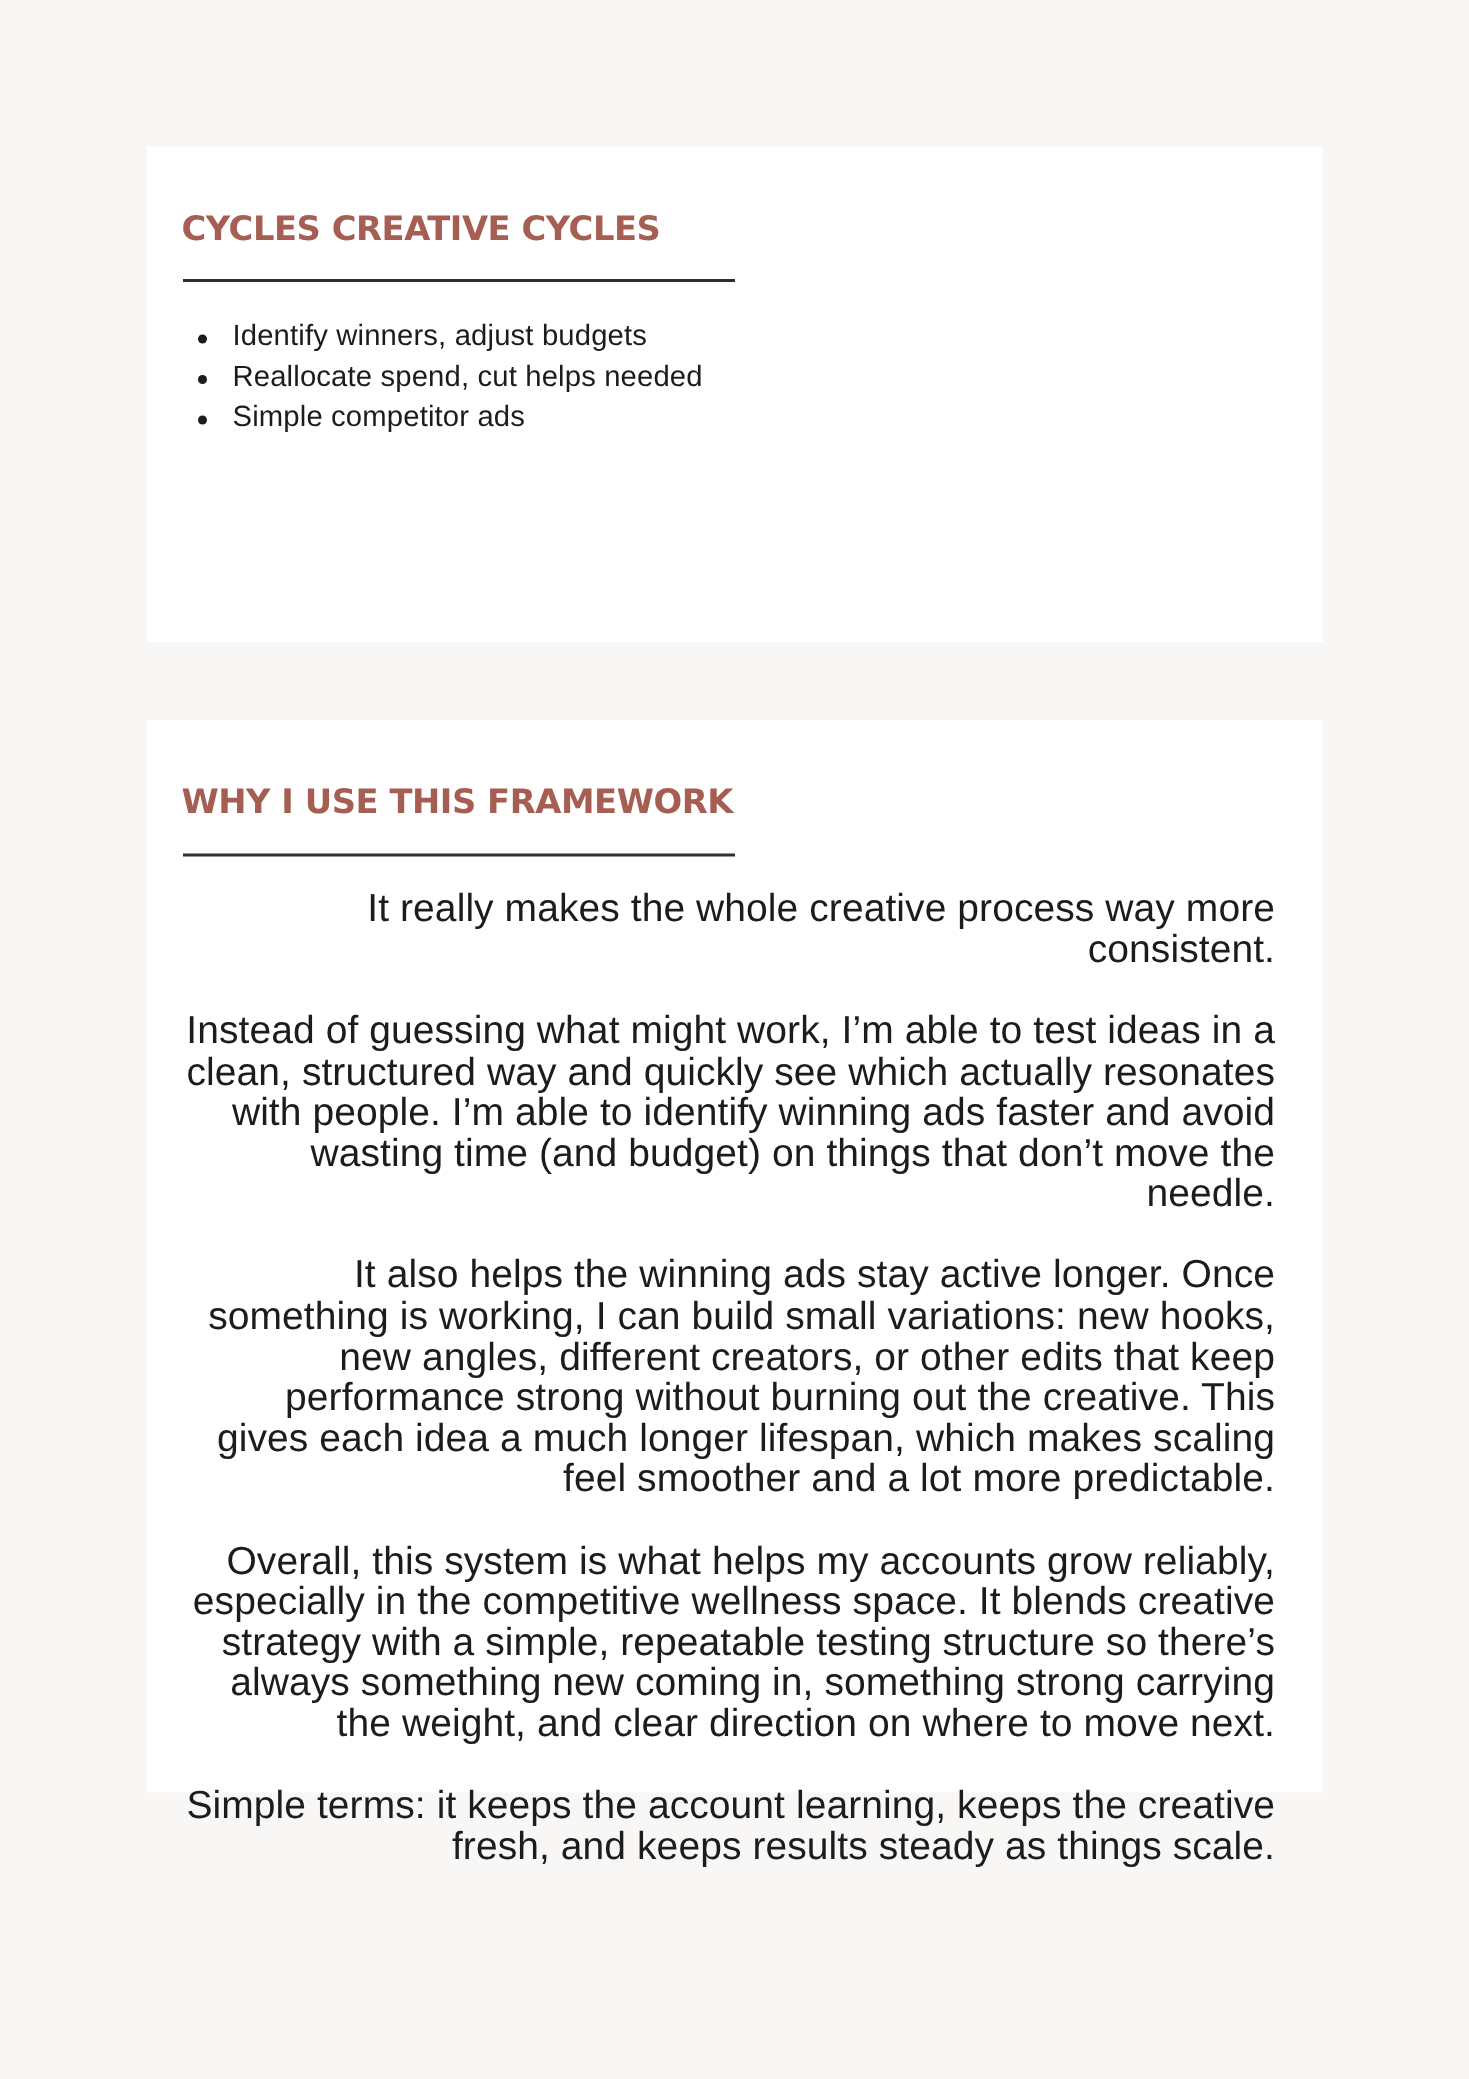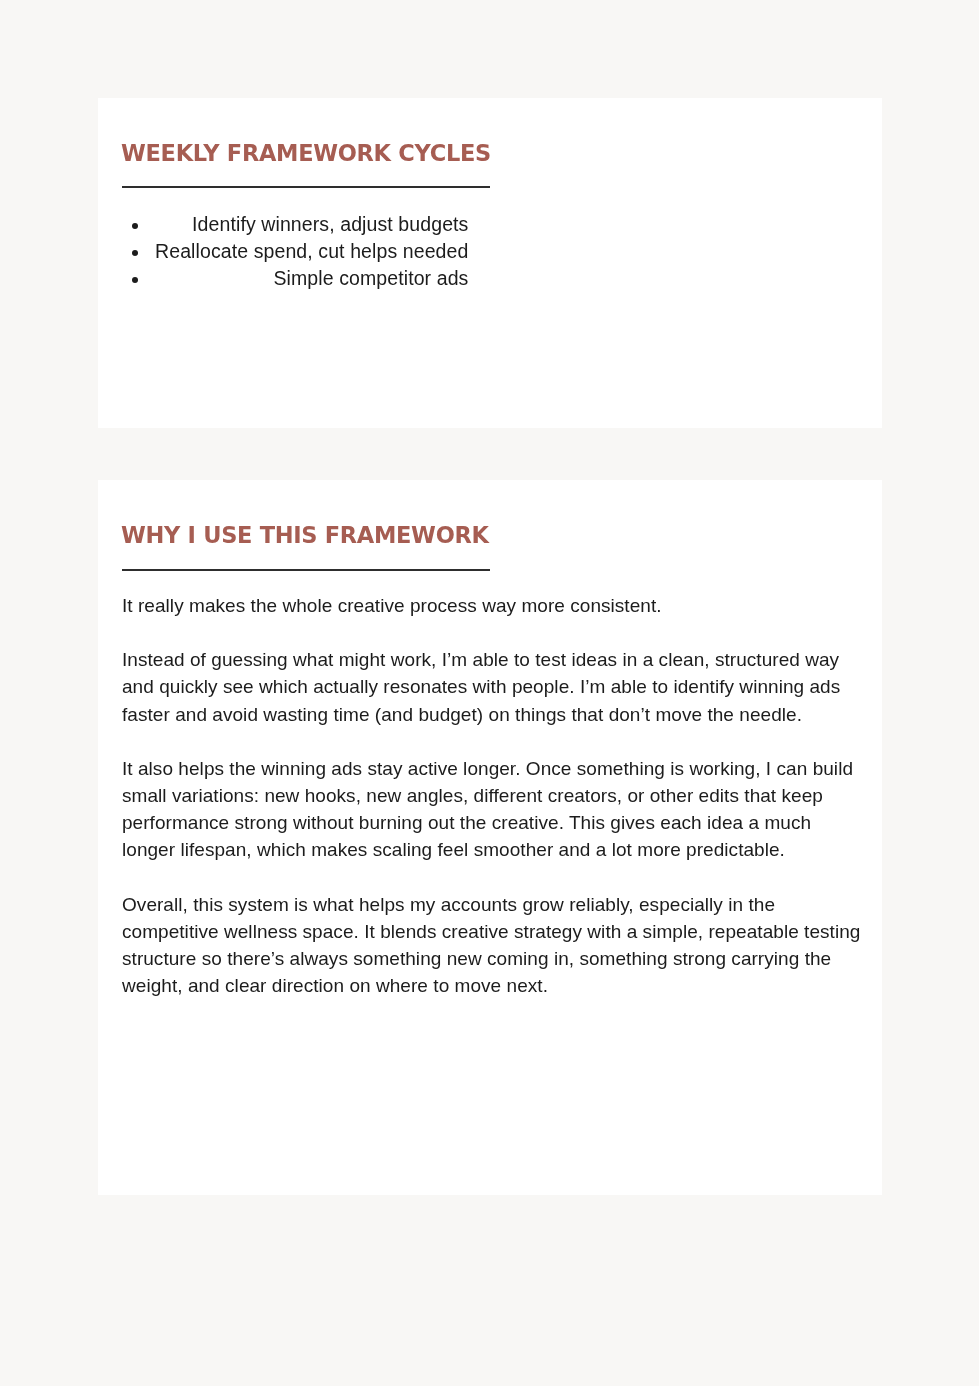--- a/index.html
+++ b/index.html
@@ -23,20 +23,21 @@
       box-sizing: border-box;
       padding: 0 24px;
     }
     #card-weekly {
       top: 98px;
       height: 330px;
     }
     #card-framework {
       top: 480px;
       height: 715px;
+      text-align: right;
     }
     .card-title {
       margin: 0;
       font-family: "DejaVu Sans", sans-serif;
       font-weight: bold;
       font-size: 22.5px;
       letter-spacing: -0.3px;
       color: #a65d52;
       line-height: 30px;
       position: absolute;
@@ -55,21 +56,20 @@
     }
     #card-weekly .divider { top: 88px; }
     #card-framework .divider { top: 89px; }
     .bullet-list {
       position: absolute;
       left: 24px;
       top: 113px;
       margin: 0;
       padding: 0;
       list-style: none;
-      text-align: right;
     }
     .bullet-item {
       position: relative;
       font-size: 19.5px;
       line-height: 27.2px;
       padding-left: 33px;
       white-space: nowrap;
       letter-spacing: 0.1px;
     }
     .bullet-item::before {
@@ -82,41 +82,42 @@
       border-radius: 50%;
       background: #1c1c1c;
     }
     .body-text {
       position: absolute;
       left: 24px;
       top: 112px;
       width: 740px;
     }
     .paragraph {
-      margin: 0 0 27px 0;
-      font-size: 19px;
+      margin: 0 12px 27px 0;
+      font-size: 26px;
       line-height: 27.2px;
       letter-spacing: 0.05px;
     }
   </style>
 </head>
 <body>
 
 <section class="card" id="card-weekly">
-  <h2 class="card-title">WEEKLY FRAMEWORK CYCLES</h2>
+  <h2 class="card-title">CYCLES CREATIVE CYCLES</h2>
   <hr class="divider">
   <ul class="bullet-list">
     <li class="bullet-item">Identify winners, adjust budgets</li>
     <li class="bullet-item">Reallocate spend, cut helps needed</li>
     <li class="bullet-item">Simple competitor ads</li>
   </ul>
 </section>
 
 <section class="card" id="card-framework">
   <h2 class="card-title">WHY I USE THIS FRAMEWORK</h2>
   <hr class="divider">
   <div class="body-text">
     <p class="paragraph">It really makes the whole creative process way more consistent.</p>
     <p class="paragraph">Instead of guessing what might work, I’m able to test ideas in a clean, structured way and quickly see which actually resonates with people. I’m able to identify winning ads faster and avoid wasting time (and budget) on things that don’t move the needle.</p>
     <p class="paragraph">It also helps the winning ads stay active longer. Once something is working, I can build small variations: new hooks, new angles, different creators, or other edits that keep performance strong without burning out the creative. This gives each idea a much longer lifespan, which makes scaling feel smoother and a lot more predictable.</p>
     <p class="paragraph">Overall, this system is what helps my accounts grow reliably, especially in the competitive wellness space. It blends creative strategy with a simple, repeatable testing structure so there’s always something new coming in, something strong carrying the weight, and clear direction on where to move next.</p>
+    <p class="paragraph">Simple terms: it keeps the account learning, keeps the creative fresh, and keeps results steady as things scale.</p>
   </div>
 </section>
 
 </body></html>

